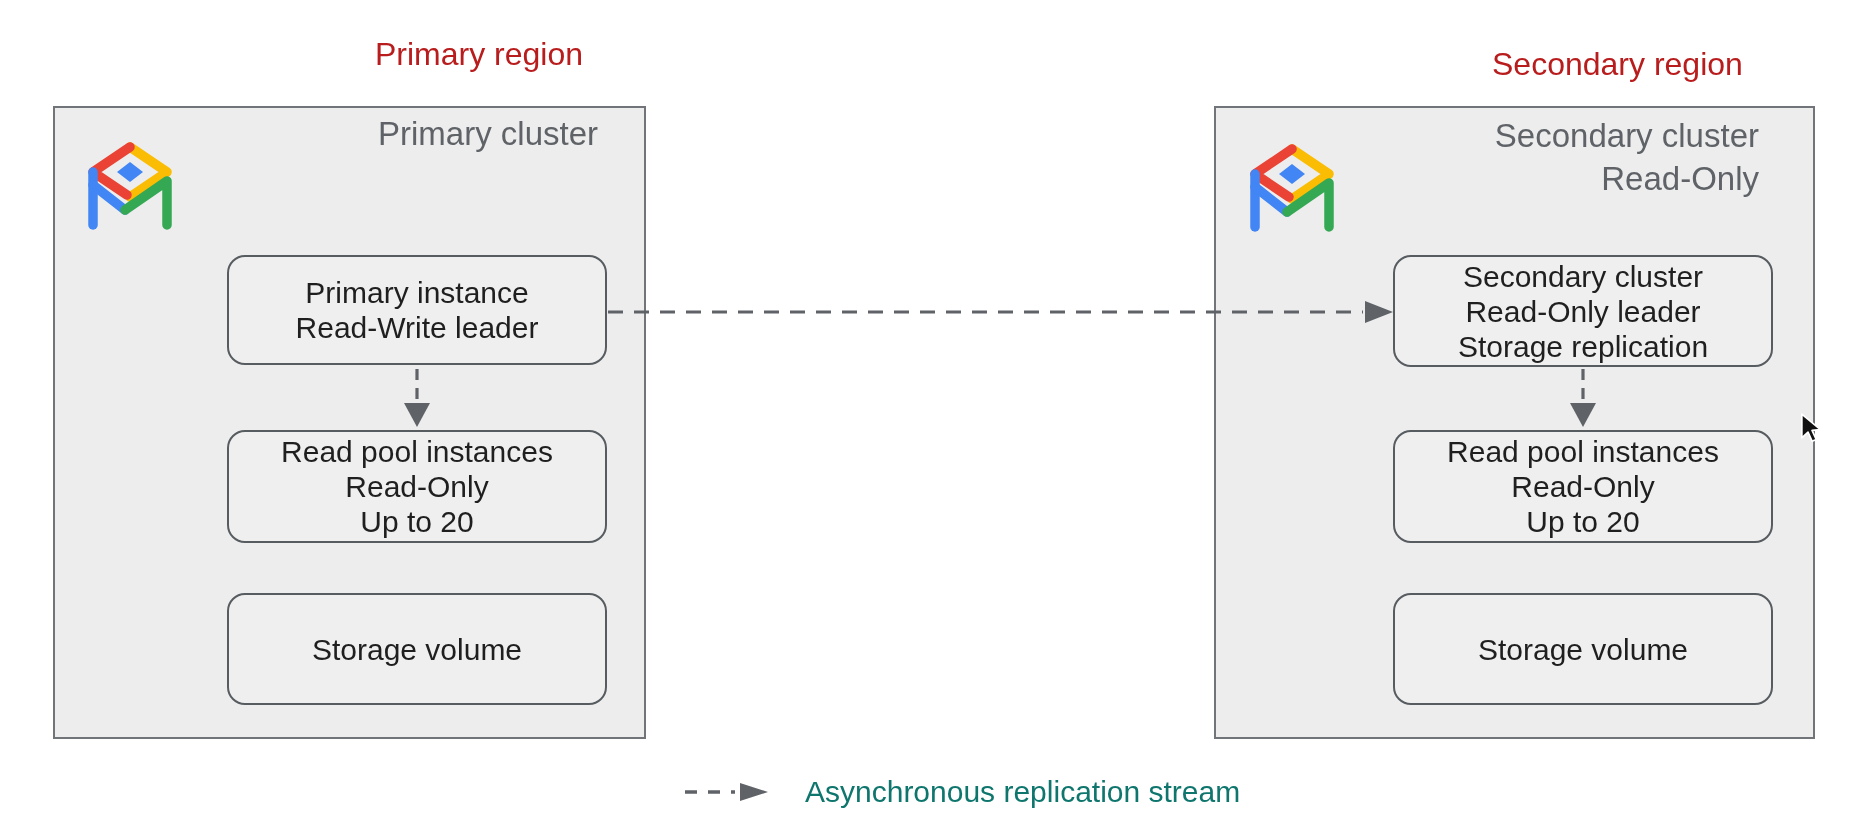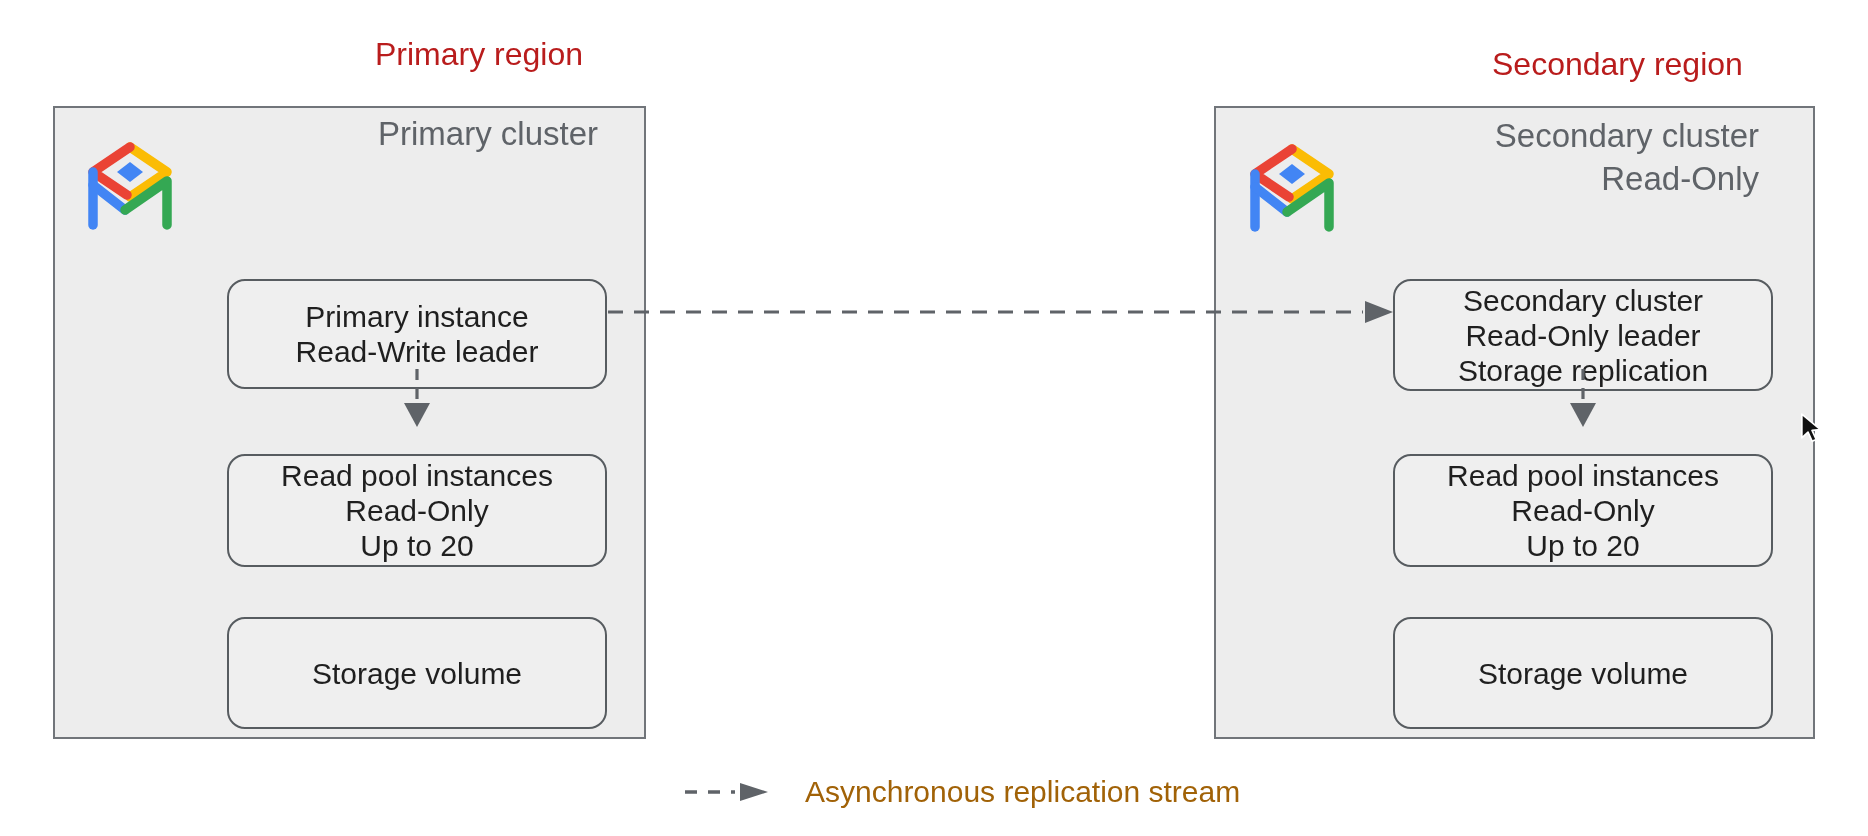--- a/index.html
+++ b/index.html
@@ -15,25 +15,25 @@
     border:2px solid #71757a;box-sizing:border-box;
   }
   .cluster-title{
     position:absolute;width:360px;text-align:right;font-size:33px;line-height:43px;
     color:#5f6368;white-space:nowrap;
   }
   .node-box{
     position:absolute;width:380px;background:#efefef;border:2.5px solid #575c60;
     border-radius:18px;box-sizing:border-box;display:flex;flex-direction:column;
     align-items:center;justify-content:center;text-align:center;
-    font-size:30px;line-height:35px;color:#1f1f1f;margin-top:24px;
+    font-size:30px;line-height:35px;color:#1f1f1f;
   }
   .logo{position:absolute;width:100px;height:100px;}
   .arrow-svg{position:absolute;overflow:visible;}
-  .legend-label{position:absolute;font-size:30px;color:#a16207;white-space:nowrap;}
+  .legend-label{position:absolute;font-size:30px;color:#0f766e;white-space:nowrap;}
   .cursor{position:absolute;}
 </style>
 </head>
 <body>
 
 <div class="canvas">
 
   <div class="region-title" style="left:375px;top:36px;">Primary region</div>
   <div class="region-title" style="left:1492px;top:46px;text-align:center;">Secondary region</div>
 

